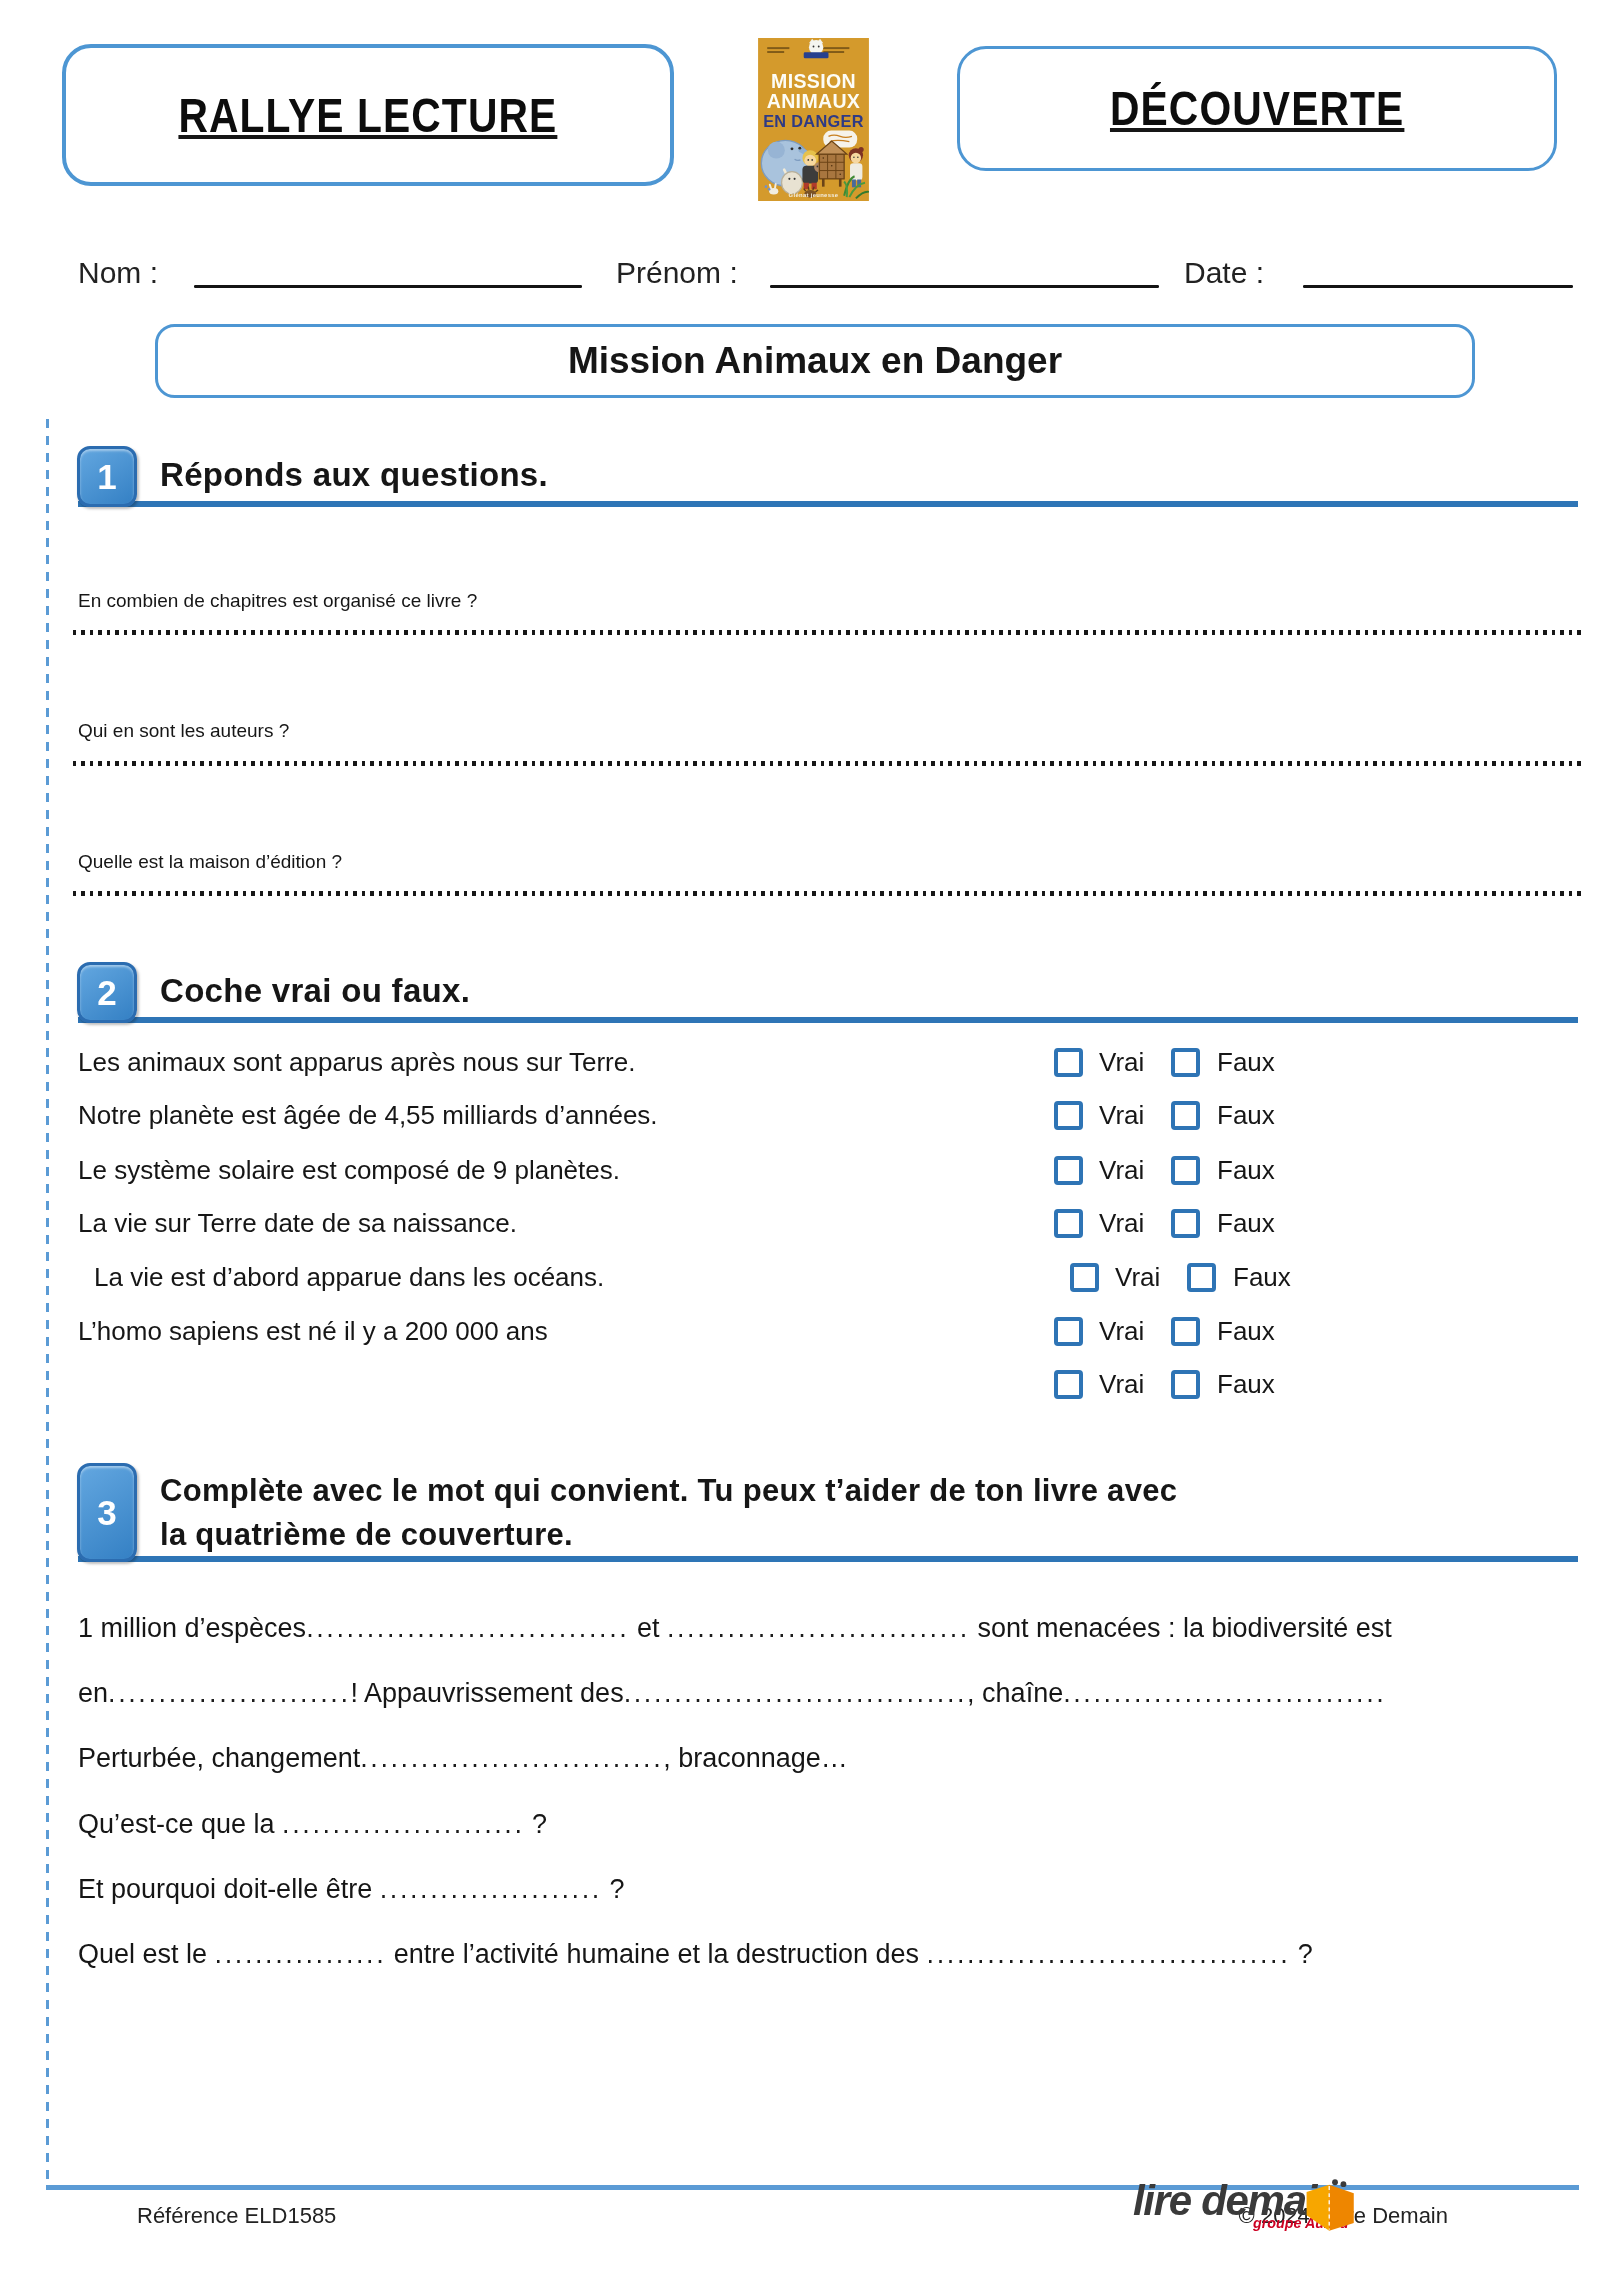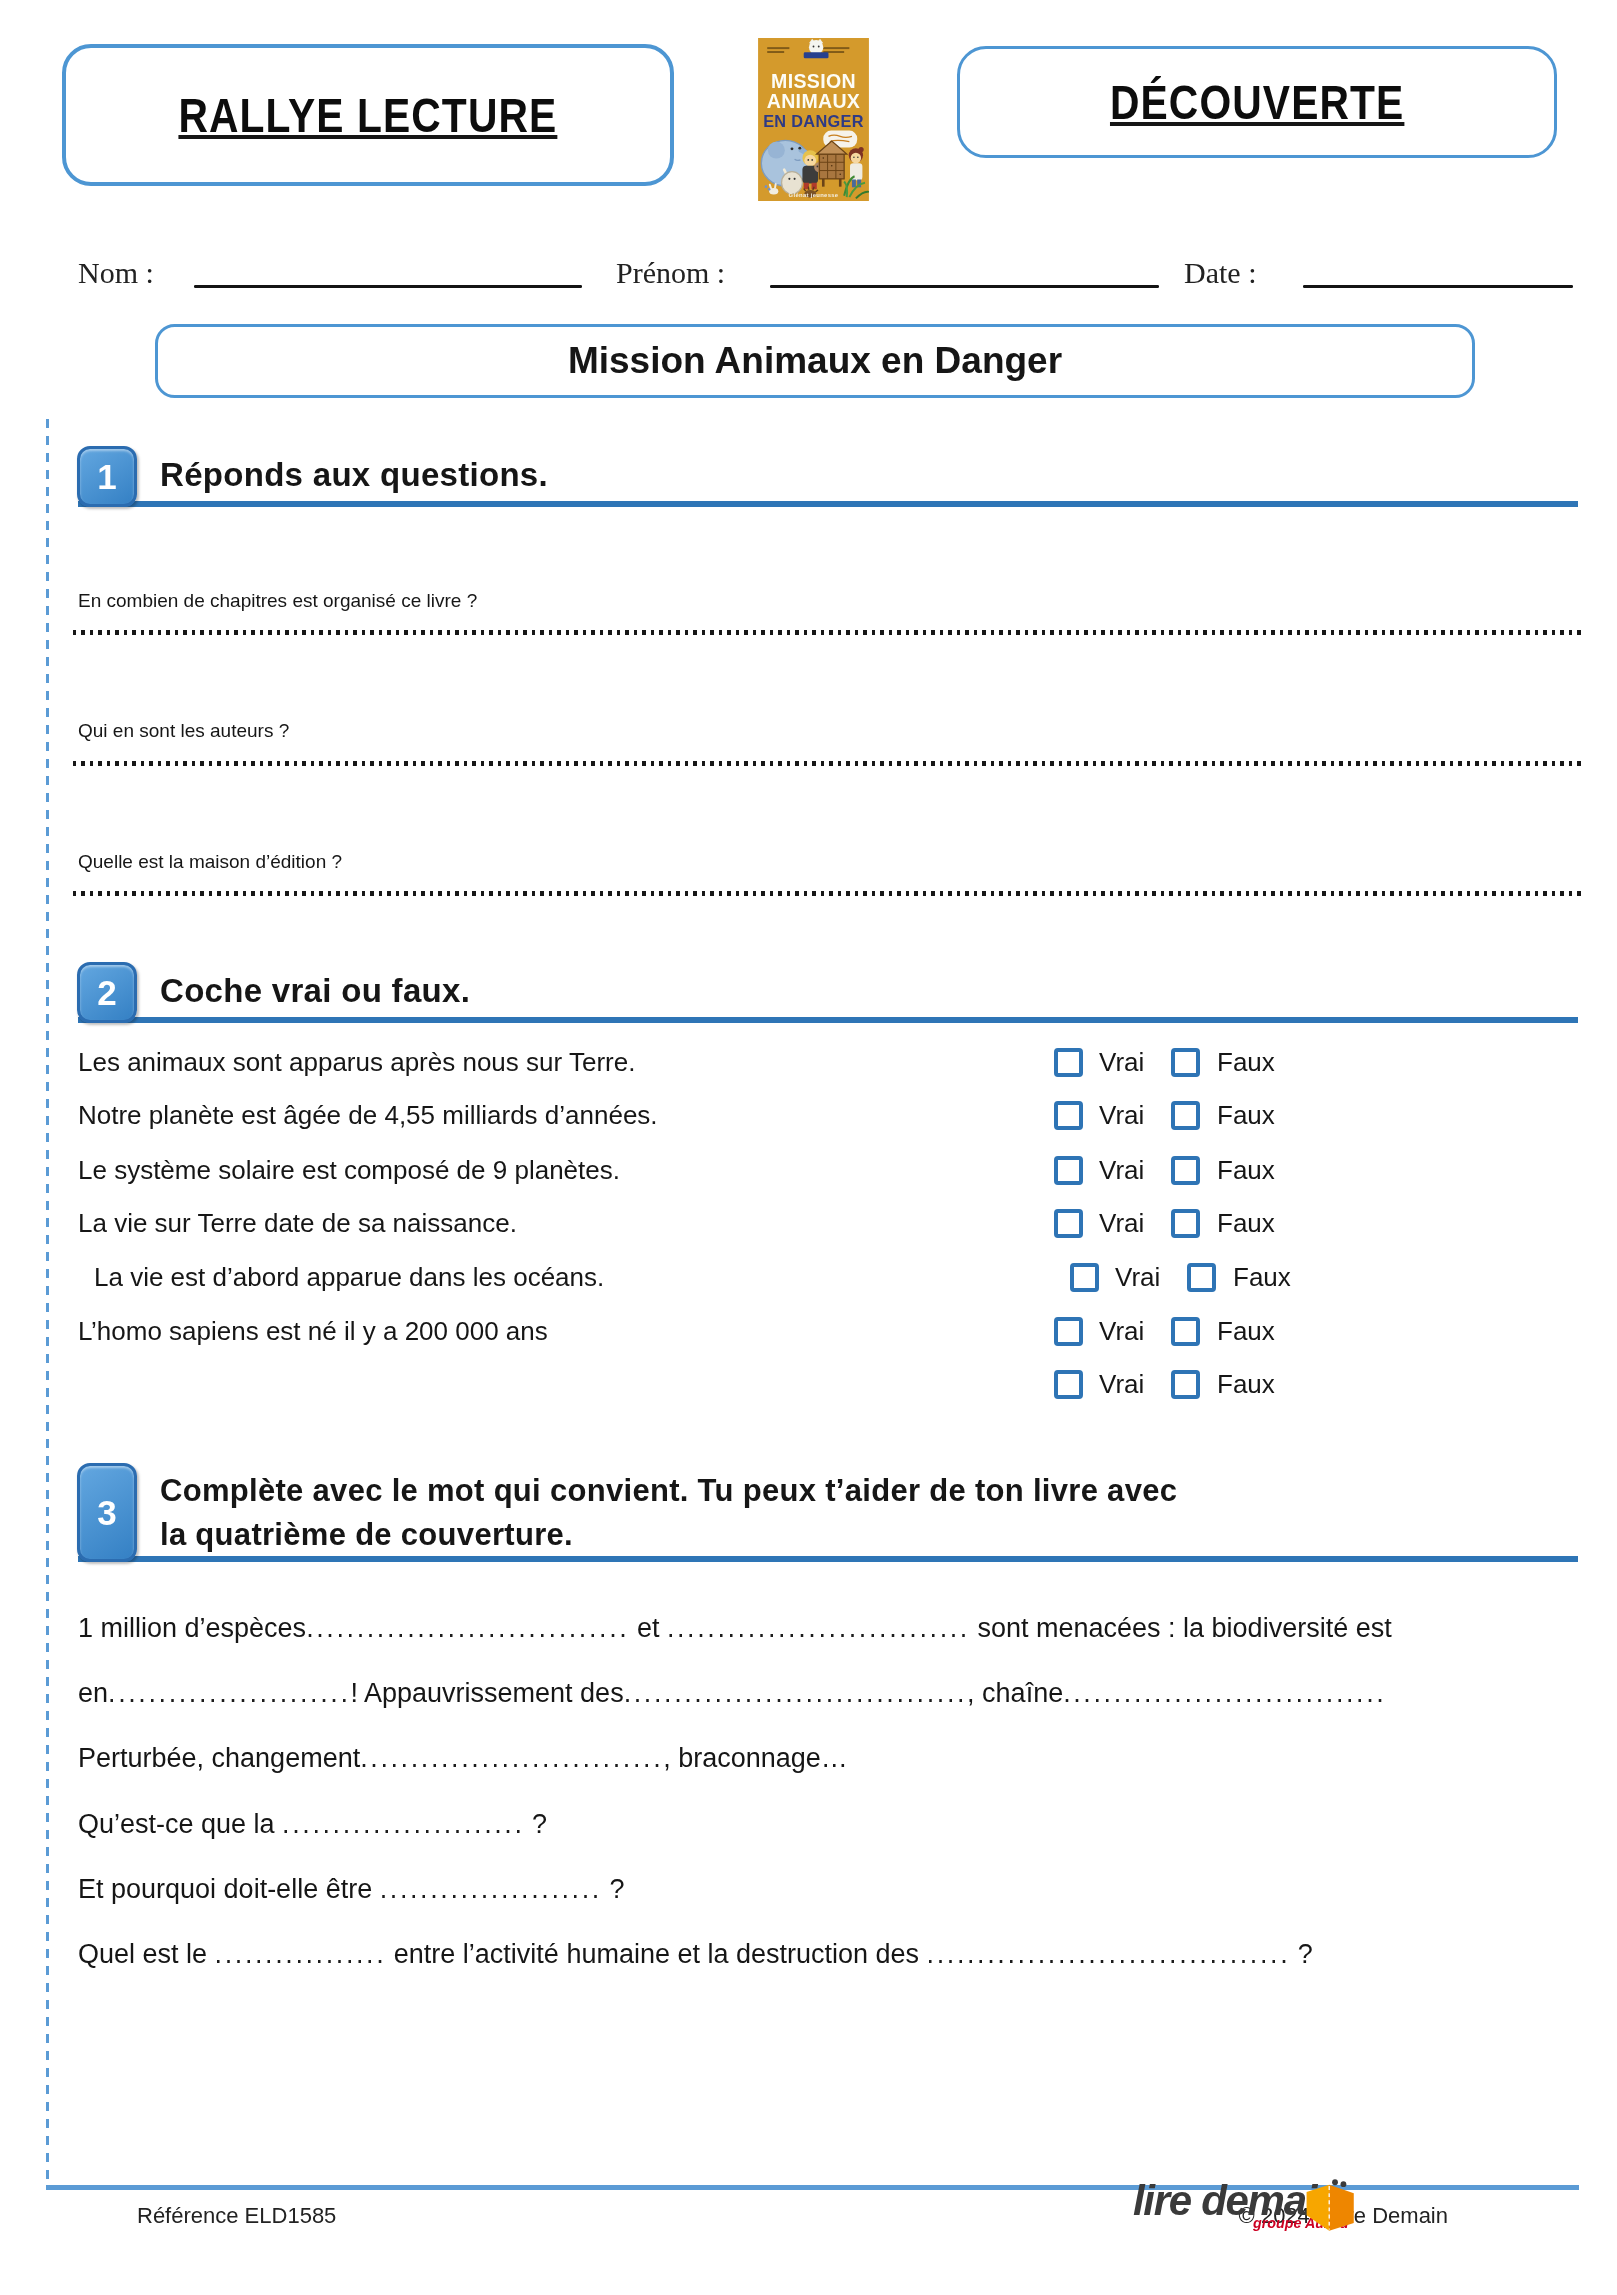--- a/index.html
+++ b/index.html
@@ -14,21 +14,21 @@
   .blue-box{
     position:absolute;border:4.6px solid #4d96d3;border-radius:29px;background:#fff;
     display:flex;align-items:center;justify-content:center;box-sizing:border-box;text-decoration:underline;
   }
   .box-title{
     font-weight:bold;font-size:48px;letter-spacing:1.3px;white-space:nowrap;
     transform:scaleX(0.85);transform-origin:center;color:#0d0d0d;
   }
 
   
-  .id-label{position:absolute;font-size:30px;color:#222;font-family:Liberation Serif, serif;}
+  .id-label{position:absolute;font-size:30px;color:#222;}
   .write-line{position:absolute;height:3.3px;background:#141414;border-radius:1.3px;}
 
   
   .title-banner{
     position:absolute;left:155px;top:324px;width:1320px;height:74px;
     border:3.9px solid #4d96d3;border-radius:19.6px;box-sizing:border-box;
     display:flex;align-items:center;justify-content:center;
   }
   .title-banner span{font-weight:bold;font-size:37px;}
 
@@ -175,21 +175,21 @@
 
       <path d="M132,242 q6,-26 16,-30" stroke="#3f8a35" stroke-width="3" fill="none"></path>
       <path d="M140,244 q10,-20 24,-22" stroke="#4a9a3f" stroke-width="3" fill="none"></path>
       <path d="M150,246 q12,-12 20,-10" stroke="#357a2d" stroke-width="3" fill="none"></path>
       <path d="M136,244 q2,-18 -4,-24" stroke="#4a9a3f" stroke-width="3" fill="none"></path>
 
       <text x="85" y="244" text-anchor="middle" font-size="9" font-weight="bold" fill="#f4efe2" letter-spacing="0.5">Glénat jeunesse</text>
     </svg>
   </div>
 
-  <div class="blue-box" style="left:957px;top:46px;width:600px;height:112px;border-width:3.9px;">
+  <div class="blue-box" style="left:957px;top:46px;width:600px;height:125px;border-width:3.9px;">
     <span class="box-title">DÉCOUVERTE</span>
   </div>
 
   <span class="id-label" style="left:78px;top:256px;">Nom :</span>
   <div class="write-line" style="left:194px;top:285px;width:388px;"></div>
 
   <span class="id-label" style="left:616px;top:256px;">Prénom :</span>
   <div class="write-line" style="left:770px;top:285px;width:389px;"></div>
 
   <span class="id-label" style="left:1184px;top:256px;">Date :</span>

